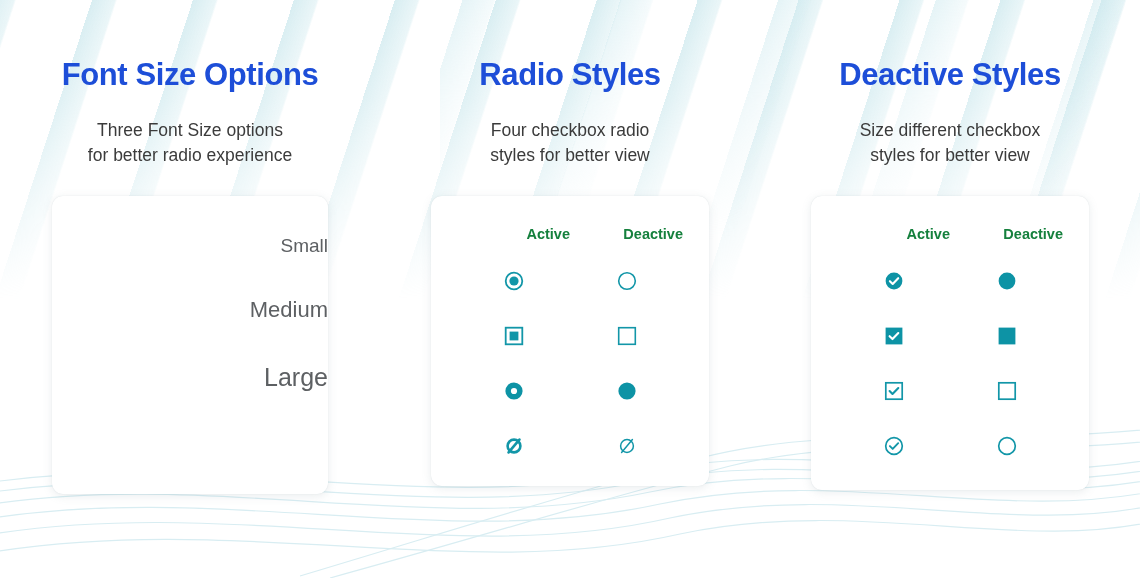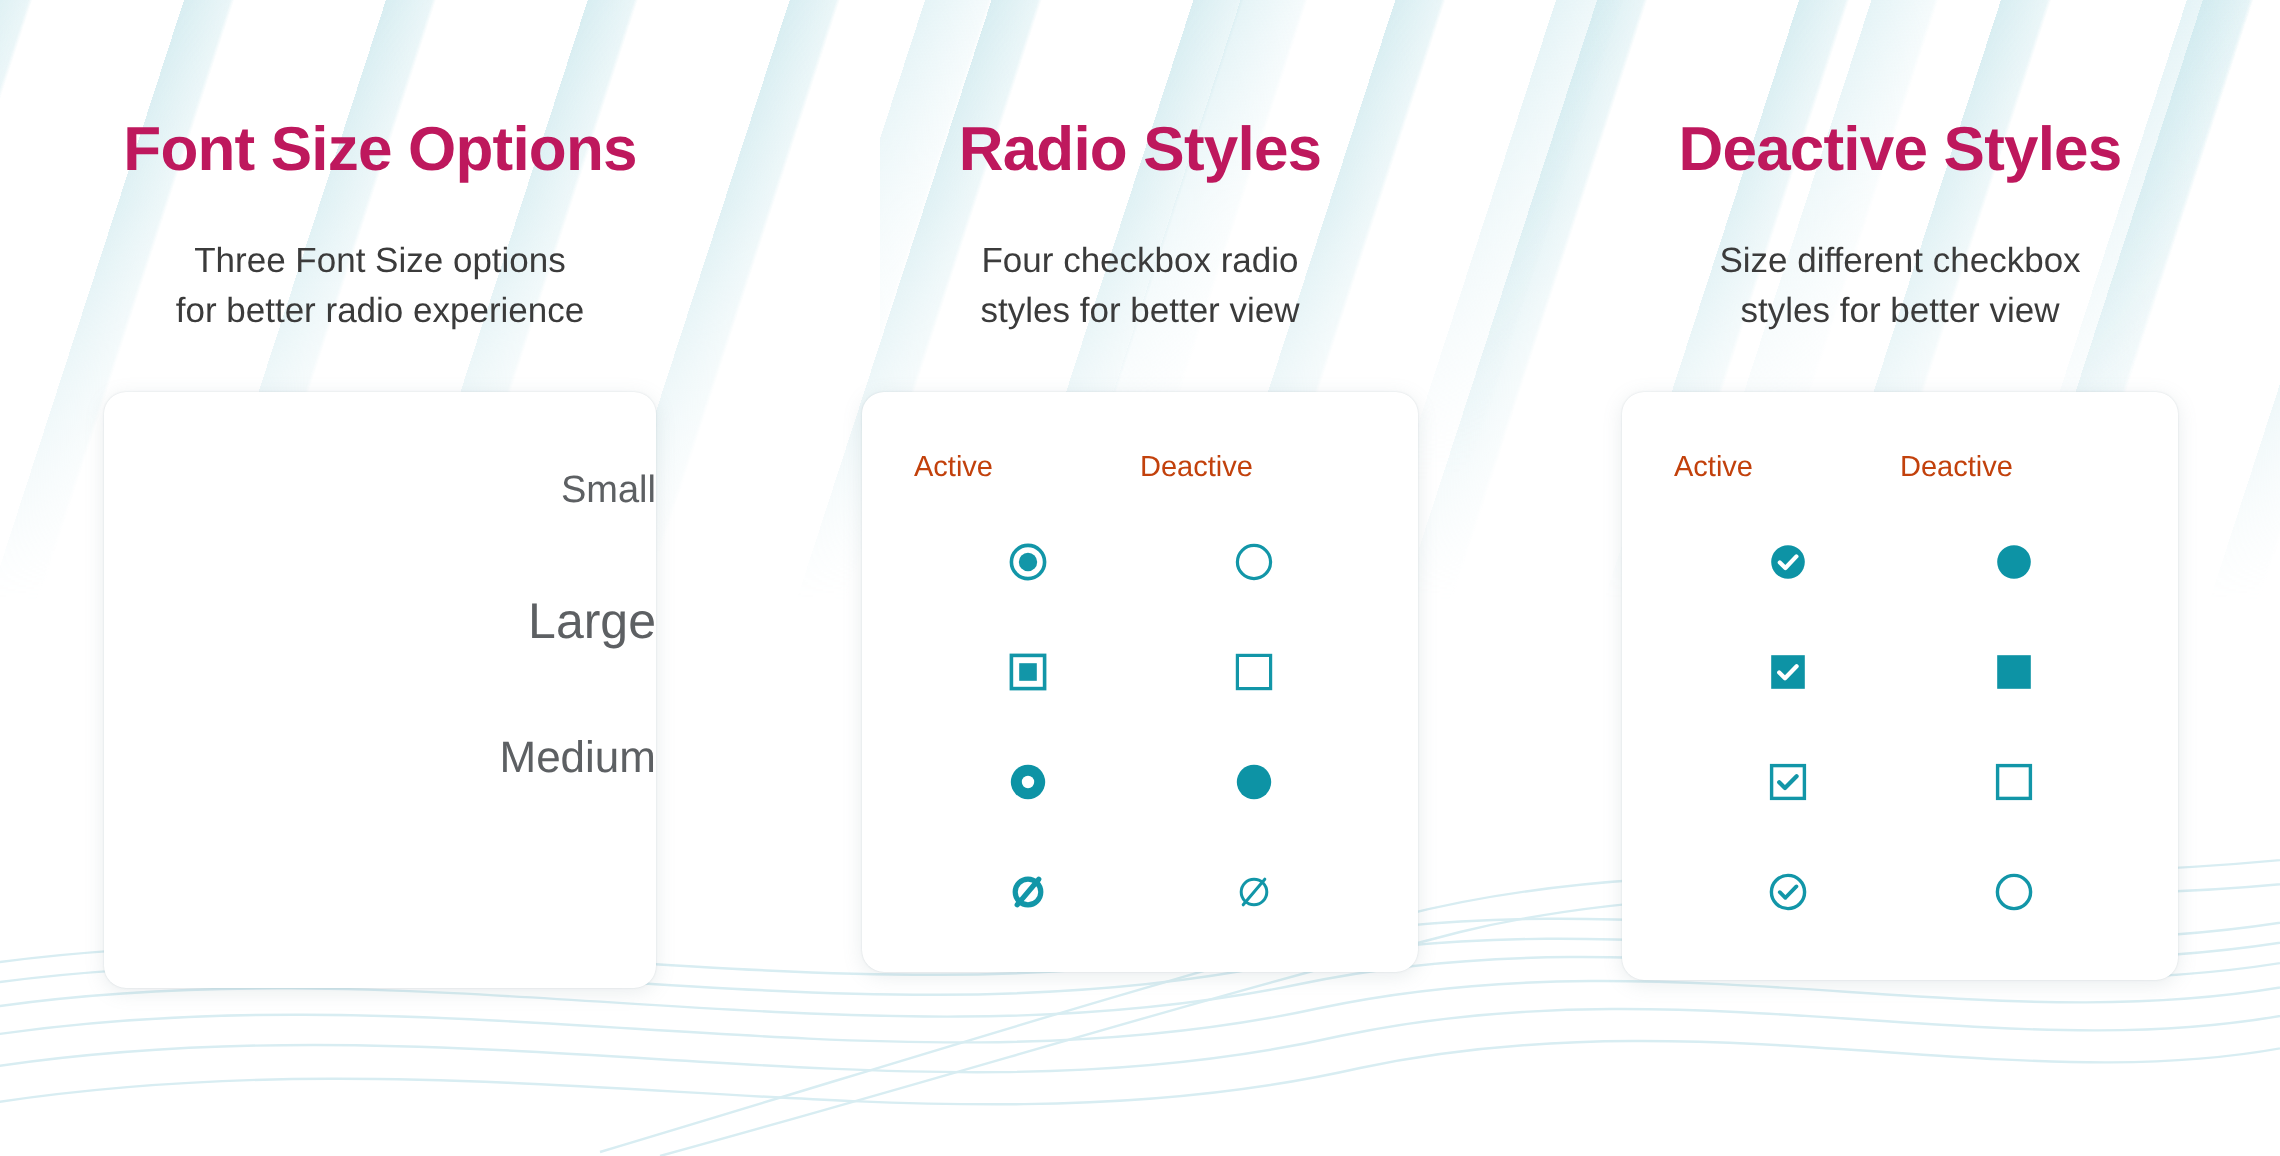--- a/index.html
+++ b/index.html
@@ -84,21 +84,21 @@
     flex: 1 1 0;
     display: flex;
     flex-direction: column;
     align-items: center;
     padding: 0 18px;
   }
 
   .col-title {
     font-size: 31px;
     font-weight: bold;
-    color: #be185d;
+    color: #1d4ed8;
     letter-spacing: -0.4px;
     line-height: 1.1;
     text-align: center;
     margin-bottom: 26px;
     white-space: nowrap;
   }
 
   .col-sub {
     font-size: 17.5px;
     color: #3b3b3b;
@@ -140,24 +140,24 @@
   }
   .card-options.card-checkbox { height: 294px; }
 
   .opt-head {
     display: flex;
     padding: 0 26px;
     margin-bottom: 24px;
   }
   .opt-head span {
     flex: 1 1 0;
-    text-align: left;
+    text-align: right;
     font-size: 14.5px;
-    font-weight: normal;
-    color: #c2410c;
+    font-weight: bold;
+    color: #15803d;
   }
 
   .opt-row {
     display: flex;
     padding: 0 26px;
     margin-bottom: 25px;
   }
   .opt-cell {
     flex: 1 1 0;
     display: flex;
@@ -192,22 +192,22 @@
 
   <div class="column">
     <div class="col-title">Font Size Options</div>
     <div class="col-sub">
       <div>Three Font Size options</div>
       <div>for better radio experience</div>
     </div>
 
     <div class="card card-fontsize">
       <div class="fs-row fs-small">Small</div>
+      <div class="fs-row fs-medium">Medium</div>
       <div class="fs-row fs-large">Large</div>
-      <div class="fs-row fs-medium">Medium</div>
     </div>
   </div>
 
   <div class="column">
     <div class="col-title">Radio Styles</div>
     <div class="col-sub">
       <div>Four checkbox radio</div>
       <div>styles for better view</div>
     </div>
 

